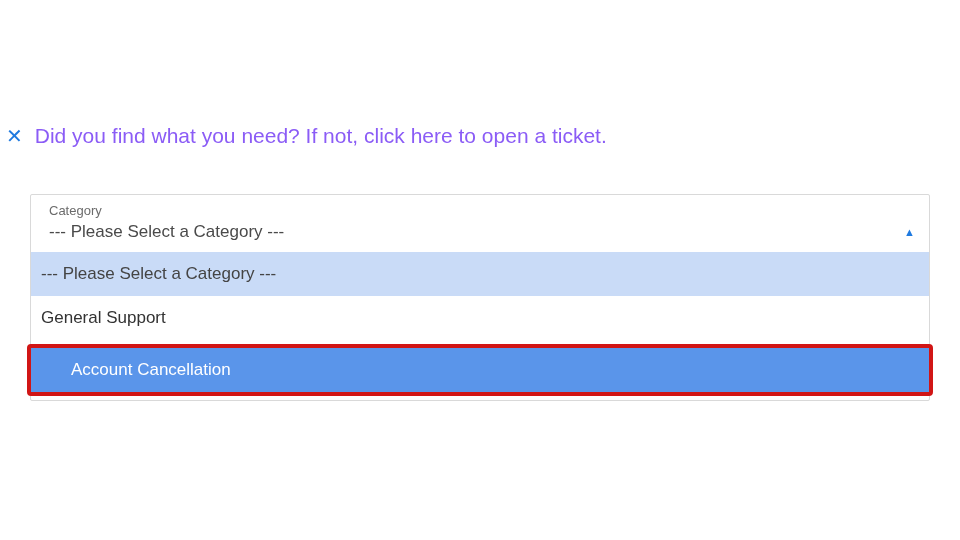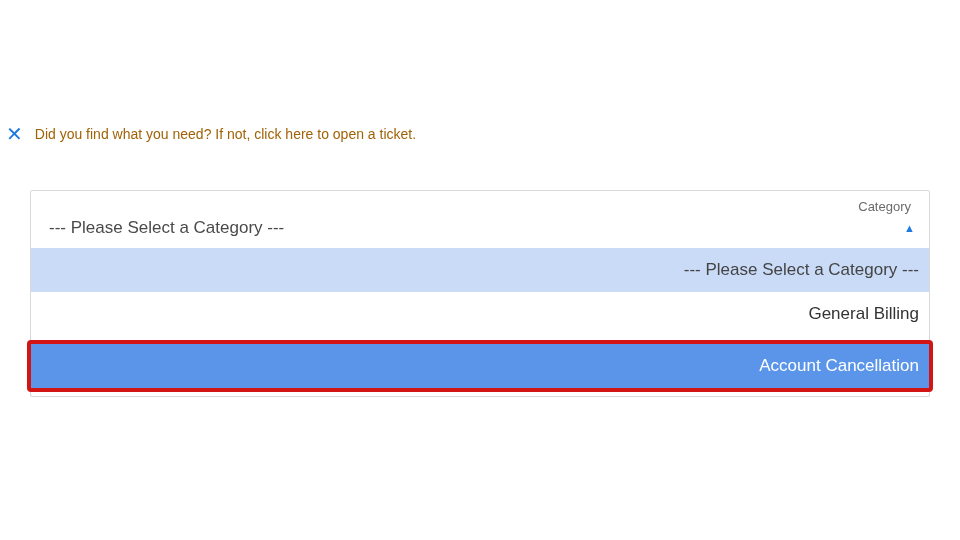--- a/index.html
+++ b/index.html
@@ -12,28 +12,27 @@
     padding: 0 6px;
     margin-top: 124px;
   }
   .banner .close {
     color: #1f7ae0;
     font-size: 20px;
     cursor: pointer;
     line-height: 1;
   }
   .banner .msg {
-    color: #a16207;
-    font-size: 14px;
+    color: #8b5cf6;
+    font-size: 21px;
   }
   
   .field-wrap {
     margin: 46px 30px 0 30px;
     position: relative;
-    text-align: right;
   }
   .select-box {
     border: 1px solid #d9d9d9;
     border-radius: 2px;
     background: #fff;
     position: relative;
   }
   .fld-label {
     color: #6b6b6b;
     font-size: 13px;
@@ -90,19 +89,19 @@
 
 <div class="field-wrap">
   <div class="select-box">
     <div class="fld-label">Category</div>
     <div class="selected-row">
       <span class="selected-text">--- Please Select a Category ---</span>
       <span class="caret">▲</span>
     </div>
     <div class="options">
       <div class="opt opt-placeholder">--- Please Select a Category ---</div>
-      <div class="opt">General Billing</div>
+      <div class="opt">General Support</div>
       <div class="opt-highlight-wrap">
         <div class="opt opt-highlight">Account Cancellation</div>
       </div>
     </div>
   </div>
 </div>
 
 </body></html>

